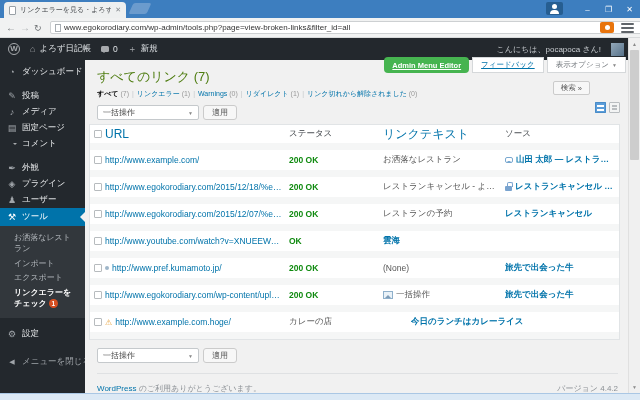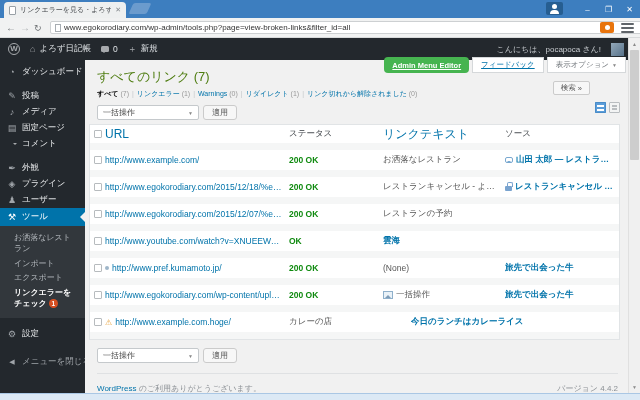--- a/index.html
+++ b/index.html
@@ -327,20 +327,23 @@
         </span>
       <span class="cell c-url">
           <span class="link">http://www.egokorodiary.com/2015/12/07/%e3%...</span>
         </span>
       <span class="cell c-status">
           <span class="st-ok">200 OK</span>
         </span>
       <span class="cell c-lt">
           <span class="ltext">レストランの予約</span>
         </span>
+      <span class="cell c-src">
+          <span class="src-link">レストランキャンセル</span>
+        </span>
     </div>
 
     <div class="row">
       <span class="cell c-cb">
           <span class="cb"></span>
         </span>
       <span class="cell c-url">
           <span class="link">http://www.youtube.com/watch?v=XNUEEWaaq08</span>
         </span>
       <span class="cell c-status">

